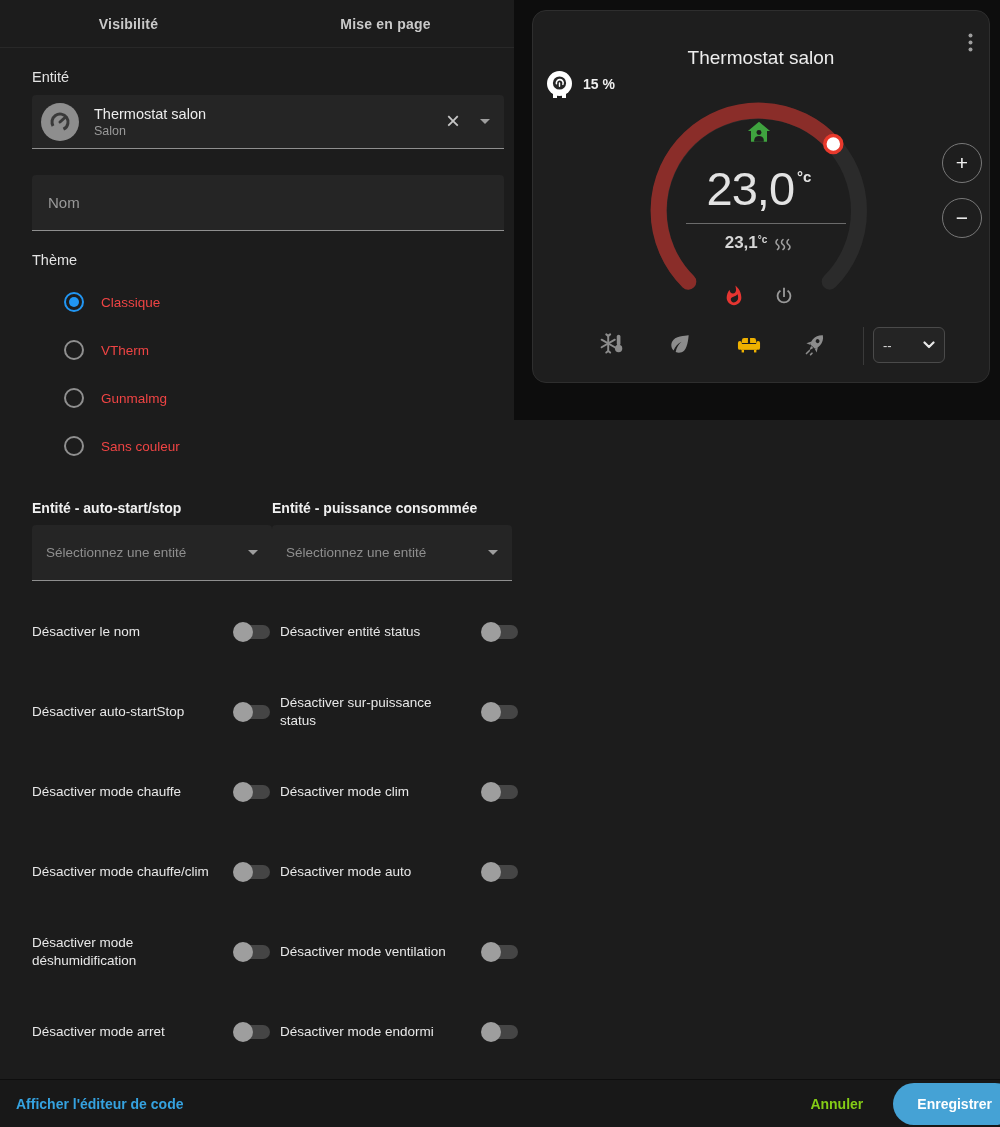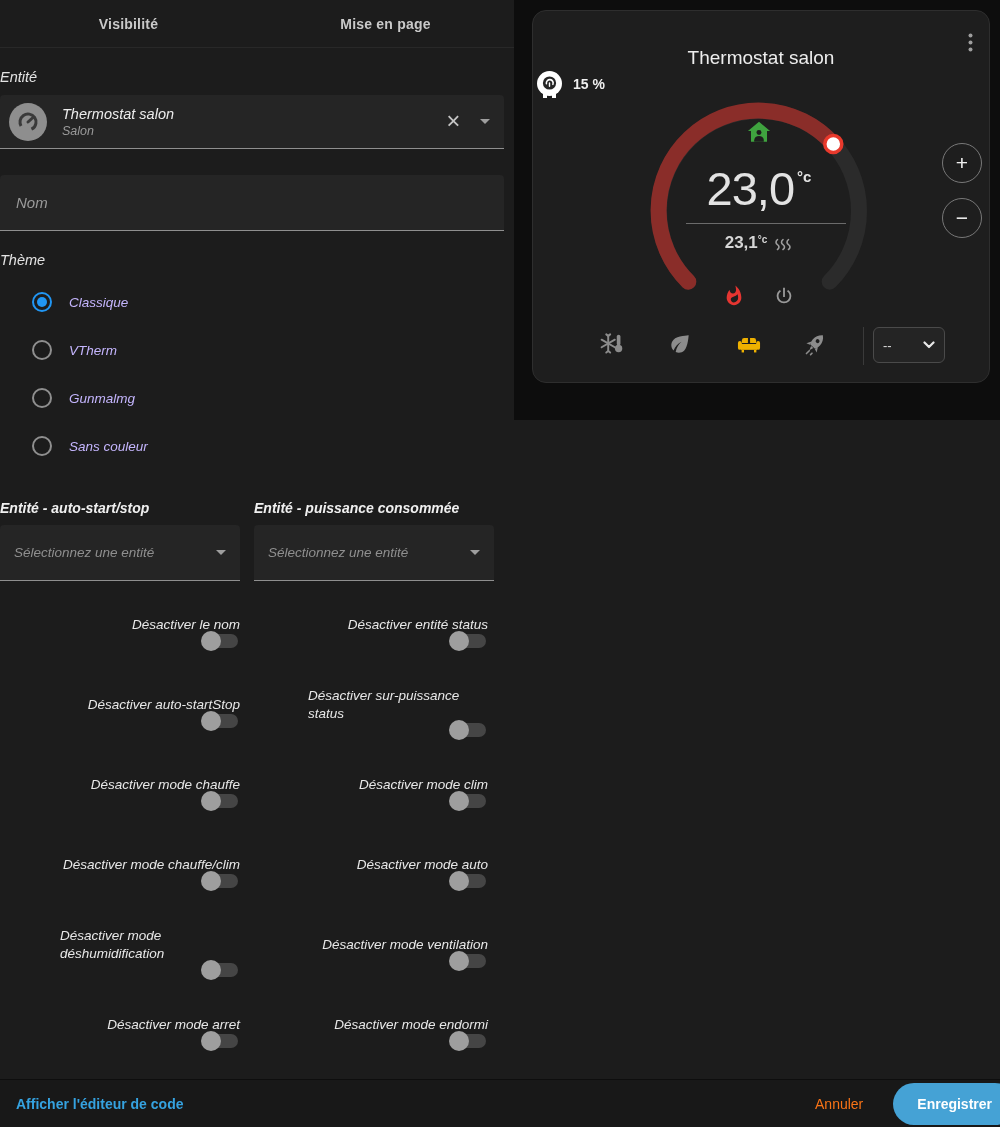--- a/index.html
+++ b/index.html
@@ -9,21 +9,21 @@
     background:#1c1c1c; color:#e8e8e8;
     font-family:"Liberation Sans", sans-serif;
   }
   
   .left-panel { position:absolute; left:0; top:0; width:514px; height:1063px; background:#1c1c1c; }
   .tabs { display:flex; height:48px; border-bottom:1px solid #282828; }
   .tab { flex:1; display:flex; align-items:center; justify-content:center;
          font-size:14px; font-weight:700; color:#c9c9c9; cursor:pointer; letter-spacing:.2px; }
   .tab.active { color:#35a2e0; box-shadow:inset 0 -2px 0 #35a2e0; }
 
-  .panel-content { padding:0 10px 0 0;font-style:italic; }
+  .panel-content { padding:0 10px 0 32px; }
   .section-label { font-size:14.5px; color:#e3e3e3; margin:21px 0 10px 0; }
   .section-label.bold { font-weight:700; color:#f0f0f0; font-size:14px; }
 
   .field { background:#252525; border-radius:4px 4px 0 0; border-bottom:1px solid #8f8f8f;
            display:flex; align-items:center; }
   .entity-field { height:54px; padding:0 14px 0 9px; }
   .avatar { width:38px; height:38px; border-radius:50%; background:#8e8e8e;
             display:flex; align-items:center; justify-content:center; margin-right:15px; flex-shrink:0; }
   .entity-texts { display:flex; flex-direction:column; gap:2px; flex:1; min-width:0; }
   .entity-primary { font-size:14.5px; color:#ececec; }
@@ -32,53 +32,53 @@
   .tri-down { width:0; height:0; border-left:5px solid transparent; border-right:5px solid transparent;
               border-top:5px solid #9e9e9e; cursor:pointer; }
 
   .name-field { height:56px; margin-top:26px; padding:0 16px; color:#9a9a9a; font-size:15px; }
 
   .radio-row { display:flex; align-items:center; height:48px; padding-left:32px; cursor:pointer; }
   .radio { width:20px; height:20px; border-radius:50%; border:2px solid #8f8f8f; position:relative;
            margin-right:17px; flex-shrink:0; }
   .radio.selected { border-color:#2196f3; }
   .radio.selected::after { content:""; position:absolute; inset:3px; border-radius:50%; background:#2196f3; }
-  .radio-label { font-size:13.5px; color:#c4b5fd; }
-
-  .two-col { display:grid; grid-template-columns:240px 240px; column-gap:14px; }
+  .radio-label { font-size:13.5px; color:#ef4444; }
+
+  .two-col { display:grid; grid-template-columns:240px 240px; column-gap:0; }
   .two-col .section-label { margin:0 0 9px 0; }
   .select-field { height:56px; padding:0 14px; justify-content:space-between; cursor:pointer; }
   .select-placeholder { font-size:13.5px; color:#8f8f8f; }
 
   .toggles-grid { display:grid; grid-template-columns:240px 240px; column-gap:8px;
                   grid-auto-rows:80px; align-items:center; margin-top:11px; }
-  .toggle-cell { display:flex; align-items:flex-end; justify-content:space-between;flex-direction:column; }
+  .toggle-cell { display:flex; align-items:center; justify-content:space-between; }
   .toggle-label { font-size:13.5px; color:#e8e8e8; line-height:1.35; max-width:180px; }
   .switch { width:34px; height:14px; background:#454545; border-radius:7px; position:relative;
             flex-shrink:0; margin-right:2px; cursor:pointer; }
   .switch .thumb { position:absolute; left:-3px; top:-3px; width:20px; height:20px;
                    border-radius:50%; background:#9e9e9e; }
 
   
   .footer { position:absolute; left:0; right:0; bottom:0; height:48px; background:#181818;
             border-top:1px solid #0e0e0e; display:flex; align-items:center; padding-left:16px; }
   .code-link { color:#35a2e0; font-weight:700; font-size:14px; cursor:pointer; }
   .footer-right { margin-left:auto; display:flex; align-items:center; }
-  .cancel-btn { color:#f97316; font-weight:400; font-size:14px; margin-right:30px; cursor:pointer; }
+  .cancel-btn { color:#84cc16; font-weight:700; font-size:14px; margin-right:30px; cursor:pointer; }
   .save-btn { height:42px; border-radius:21px; background:#45a2d5; color:#fff; font-weight:700;
               font-size:14px; display:flex; align-items:center; padding:0 24px; margin-right:-16px; cursor:pointer; }
 
   
   .preview-pane { position:absolute; left:514px; top:0; width:486px; height:420px; background:#0d0d0d; }
   .card { position:absolute; left:18px; top:10px; width:458px; height:373px; background:#1e1e1e;
           border:1px solid #2e2e2e; border-radius:14px; }
   .menu-dots { position:absolute; right:16px; top:22px; cursor:pointer; }
   .card-title { position:absolute; left:0; right:0; top:36px; text-align:center;
                 font-size:19px; color:#ededed; }
-  .badge-row { position:absolute; left:4px; top:60px; display:flex; align-items:center; gap:11px; }
+  .badge-row { position:absolute; left:14px; top:60px; display:flex; align-items:center; gap:11px; }
   .badge-circle { width:25px; height:25px; border-radius:50%; background:#ffffff; position:relative;
                   display:flex; align-items:center; justify-content:center; }
   .badge-circle::before, .badge-circle::after { content:""; position:absolute; bottom:-2px; width:4px; height:4px; background:#ffffff; }
   .badge-circle::before { left:6px; } .badge-circle::after { right:6px; }
   .badge-text { font-size:14px; font-weight:700; color:#f0f0f0; }
 
   .dial { position:absolute; left:112px; top:86px; width:228px; height:228px; }
   .home-icon { position:absolute; left:213px; top:108px; }
   .temp-row { position:absolute; left:0; width:452px; top:150px; display:flex;
               justify-content:center; align-items:flex-start; }

